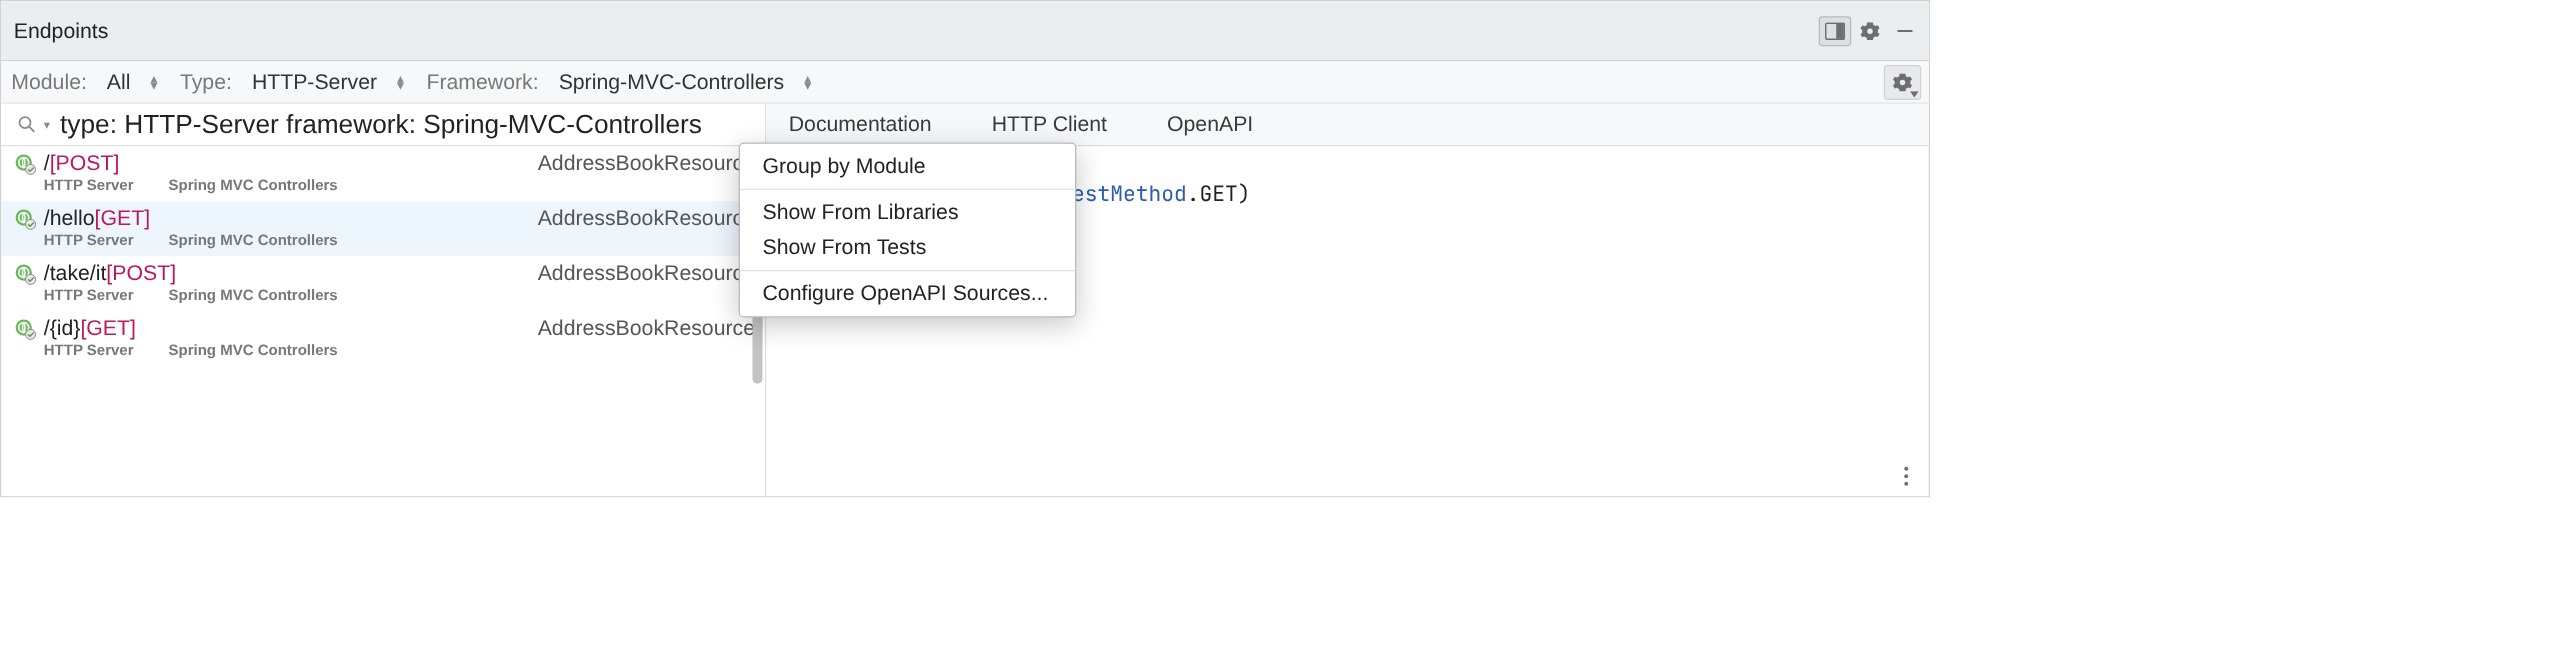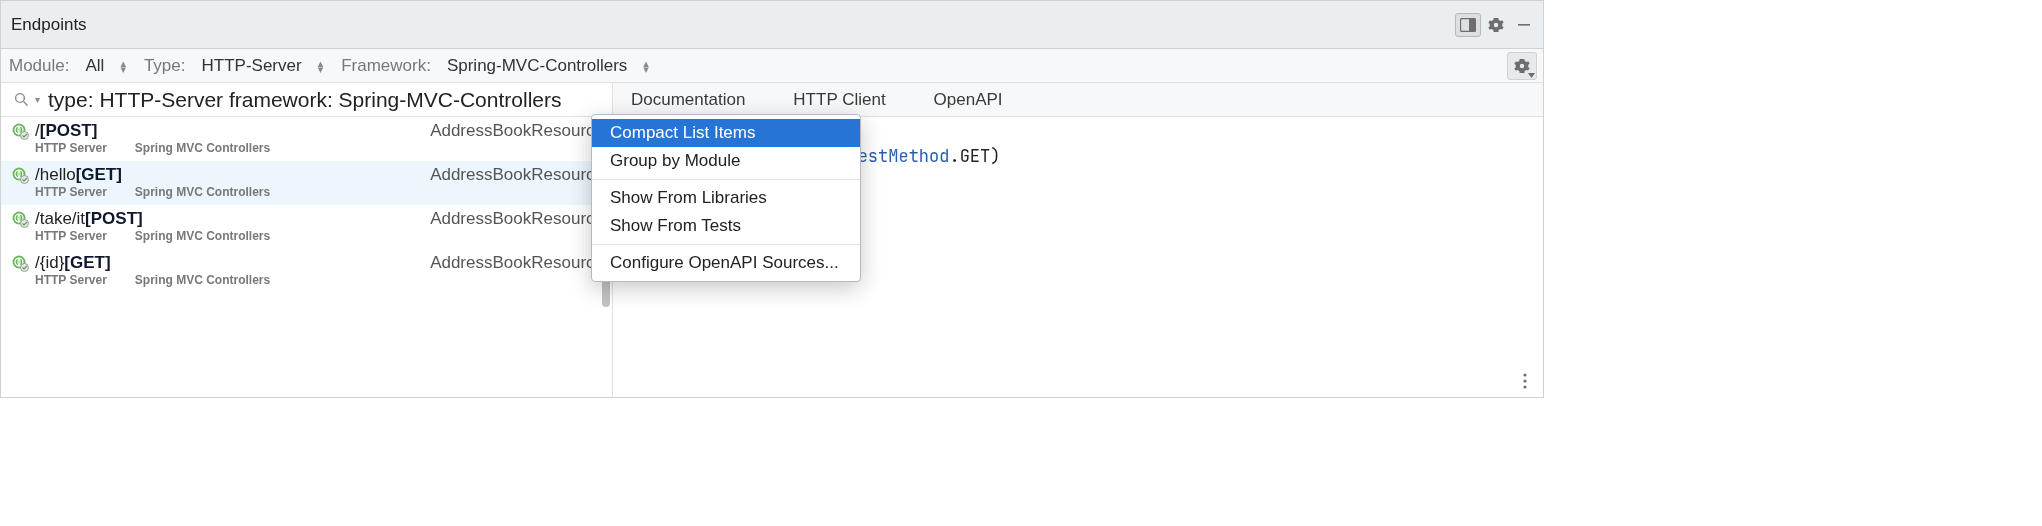--- a/index.html
+++ b/index.html
@@ -127,21 +127,21 @@
   .row-top {
     display: flex;
     align-items: center;
   }
   .row-icon {
     width: 18px; height: 18px;
     margin-right: 6px;
     position: relative;
   }
   .row-path { font-size: 17px; color: #222; }
-  .row-method { font-weight: 700; color: #0f172a; }
+  .row-method { font-weight: 400; color: #be185d; }
   .row-right { margin-left: auto; color: #555; font-size: 17px; }
   .row-sub {
     margin-left: 24px;
     font-size: 12px;
     color: var(--text-gray);
     display: flex; gap: 28px; font-weight: bold;
   }
 
   .scroll-thumb {
     position: absolute;
@@ -385,21 +385,20 @@
           <svg width="4" height="16" viewBox="0 0 4 16">
               <circle cx="2" cy="2" r="1.6" fill="#6e6e6e"></circle>
               <circle cx="2" cy="8" r="1.6" fill="#6e6e6e"></circle>
               <circle cx="2" cy="14" r="1.6" fill="#6e6e6e"></circle>
             </svg>
         </span>
       </div>
     </div>
 
     <div class="popup" id="popup">
-        <div class="popup-item selected">Compact List Items</div>
         <div class="popup-item">Group by Module</div>
         <div class="popup-sep"></div>
         <div class="popup-item">Show From Libraries</div>
         <div class="popup-item">Show From Tests</div>
         <div class="popup-sep"></div>
         <div class="popup-item">Configure OpenAPI Sources...</div>
       </div>
 
   </div>
 </div>

